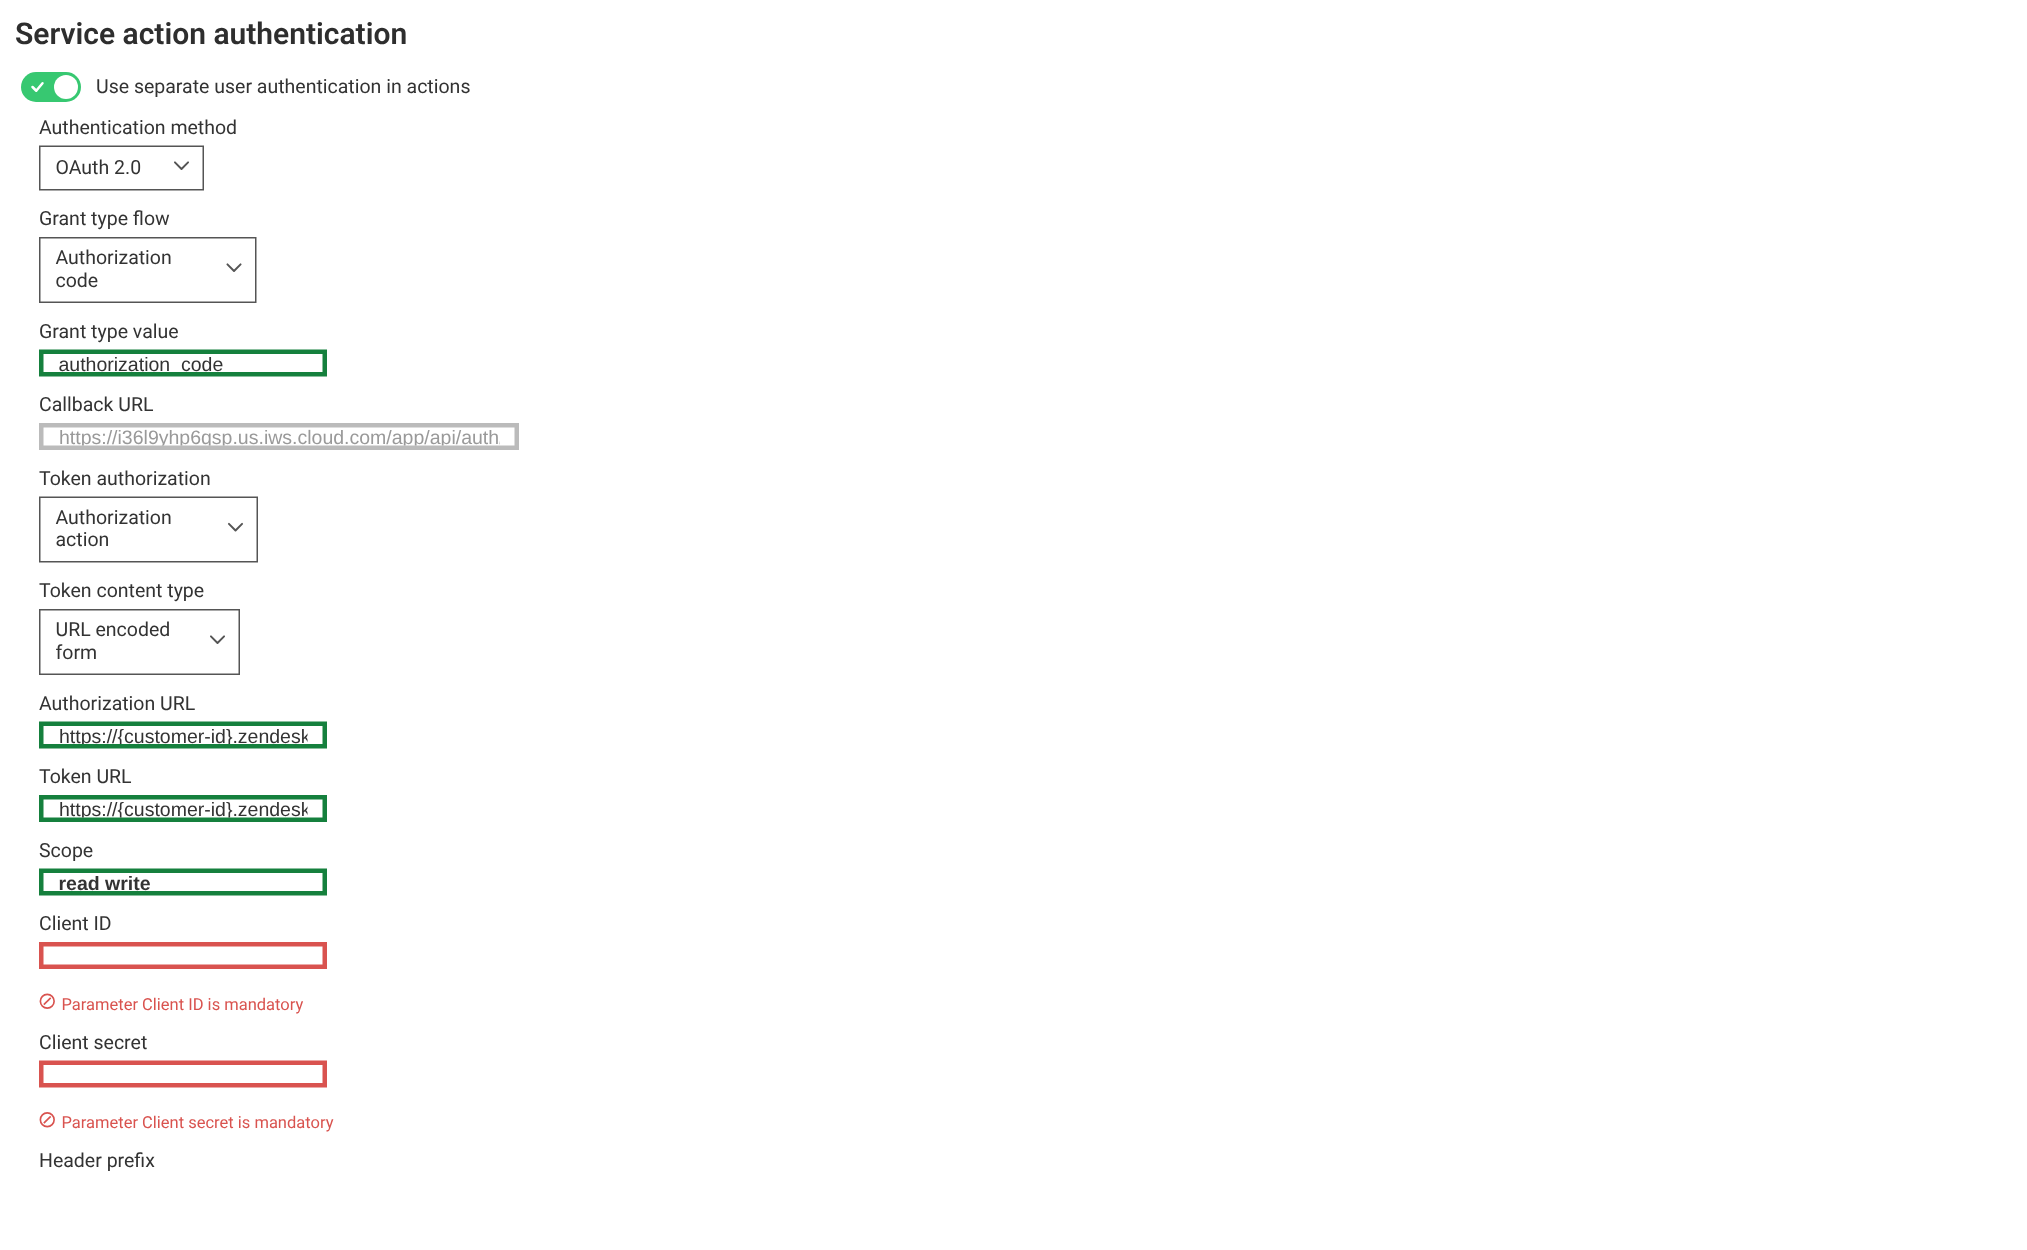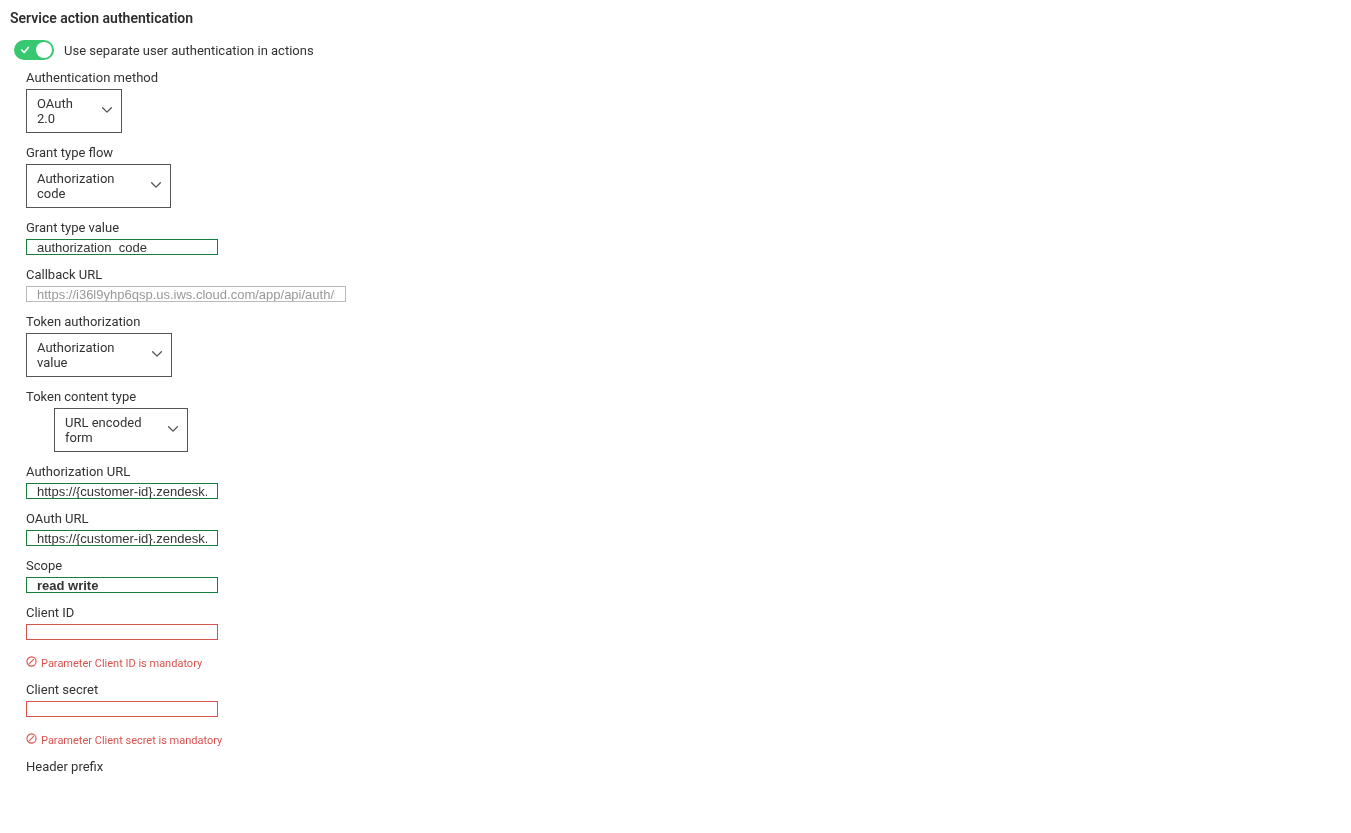--- a/index.html
+++ b/index.html
@@ -8,21 +8,21 @@
       padding: 0;
     }
     body {
       font-family: -apple-system, BlinkMacSystemFont, "Segoe UI", Roboto, Helvetica, Arial, sans-serif;
       font-size: 13px;
       color: #333;
       background: #fff;
       padding: 10px;
     }
     .section-title {
-      font-size: 14px;
+      font-size: 20px;
       font-weight: 600;
       color: #2e2e2e;
       margin-bottom: 14px;
     }
     .toggle-row {
       display: flex;
       align-items: center;
       gap: 10px;
       margin-bottom: 10px;
       margin-left: 4px;
@@ -95,21 +95,21 @@
       right: 8px;
       top: 50%;
       transform: translateY(-50%);
       pointer-events: none;
     }
     .select-chevron svg {
       width: 14px;
       height: 14px;
     }
     .text-input {
-      border: 1px solid #15803d;
+      border: 3px solid #15803d;
       padding: 6px 10px;
       font-size: 13px;
       color: #333;
       width: 192px;
       height: 16px;
       background: #fff;
       outline: none;
     }
     .text-input.wide {
       width: 320px;
@@ -127,24 +127,24 @@
       gap: 4px;
       color: #d9534f;
       font-size: 11px;
       margin-top: 16px;
     }
     .error-msg svg {
       width: 11px;
       height: 11px;
       flex-shrink: 0;
     }
-    .w-auth-method { width: 96px; }
+    .w-auth-method { width: 110px; }
     .w-grant-flow { width: 145px; }
     .w-token-auth { width: 146px; }
-    .w-token-content { width: 134px; margin-left: 28px; }
+    .w-token-content { width: 134px; }
     .w-scope { width: 192px; font-weight: bold; }
   </style>
 </head>
 <body>
 
 <div class="section-title">Service action authentication</div>
 
 <div class="toggle-row">
   <div class="toggle">
     <span class="toggle-check">
@@ -192,21 +192,21 @@
 
 <div class="field-group">
   <label class="field-label">Callback URL</label>
   <input type="text" class="text-input wide readonly" readonly="" value="https://i36l9yhp6qsp.us.iws.cloud.com/app/api/auth/servic" style="">
 </div>
 
 <div class="field-group">
   <label class="field-label">Token authorization</label>
   <div class="select-wrap">
     <div class="select-box w-token-auth">
-      <span>Authorization value</span>
+      <span>Authorization action</span>
     </div>
     <span class="select-chevron">
       <svg viewBox="0 0 16 16">
           <path d="M3 6l5 5 5-5" stroke="#555" stroke-width="1.5" fill="none" stroke-linecap="round" stroke-linejoin="round"></path>
         </svg>
     </span>
   </div>
 </div>
 
 <div class="field-group">
@@ -222,21 +222,21 @@
     </span>
   </div>
 </div>
 
 <div class="field-group">
   <label class="field-label">Authorization URL</label>
   <input type="text" class="text-input" value="https://{customer-id}.zendesk.com" style="">
 </div>
 
 <div class="field-group">
-  <label class="field-label">OAuth URL</label>
+  <label class="field-label">Token URL</label>
   <input type="text" class="text-input" value="https://{customer-id}.zendesk.com" style="">
 </div>
 
 <div class="field-group">
   <label class="field-label">Scope</label>
   <input type="text" class="text-input w-scope" value="read write" style="">
 </div>
 
 <div class="field-group">
   <label class="field-label">Client ID</label>

